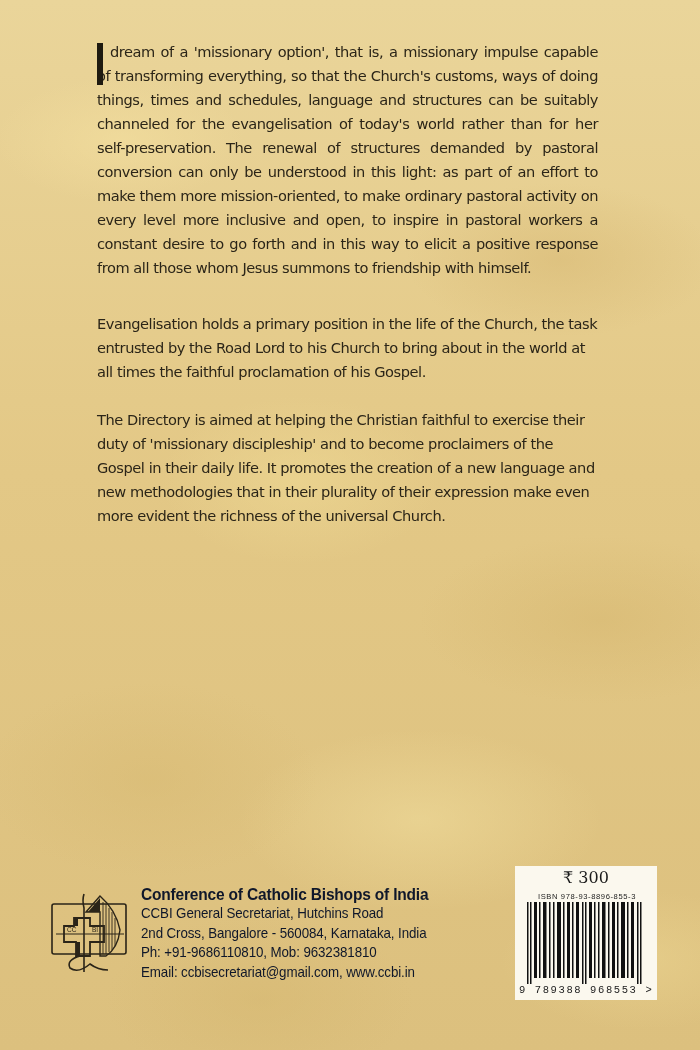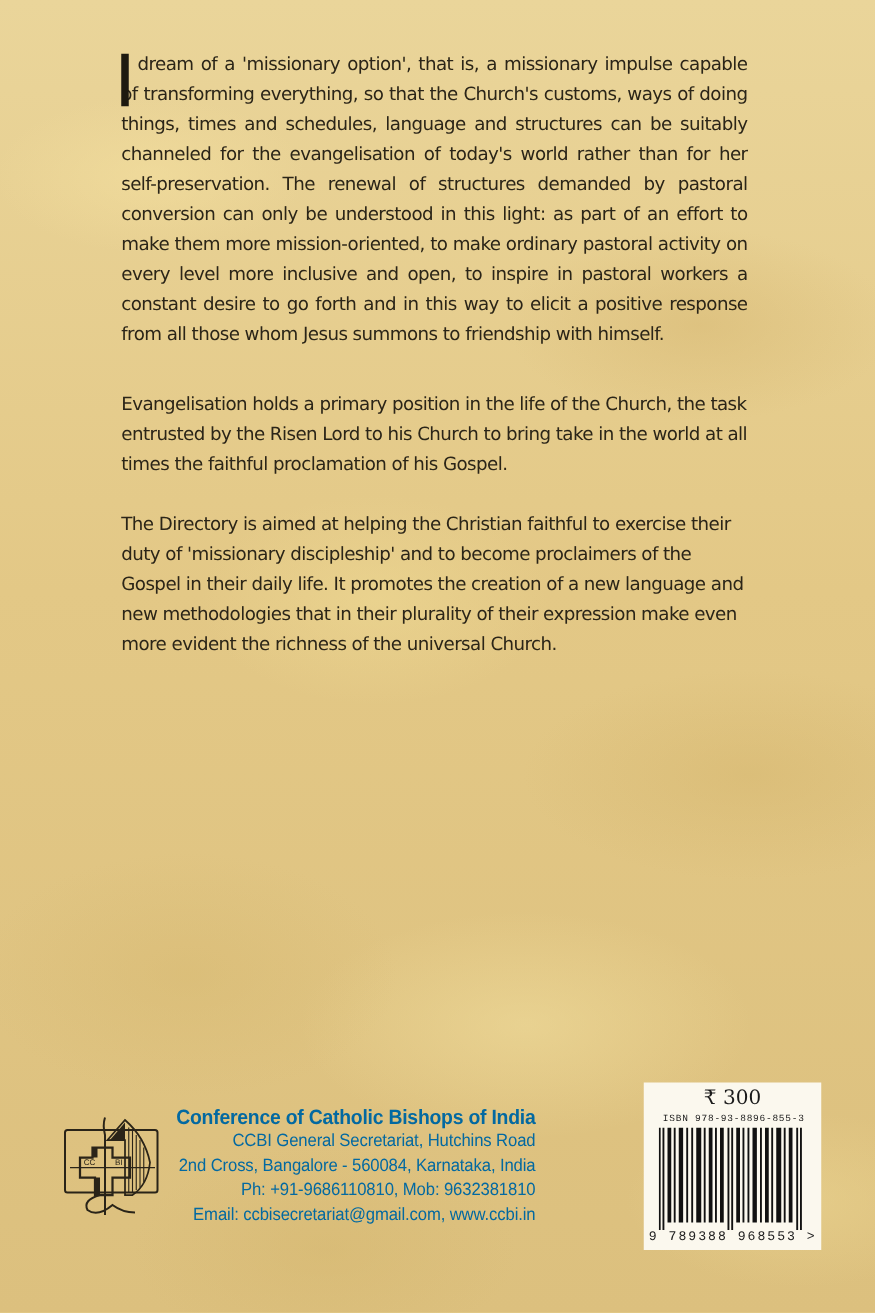--- a/index.html
+++ b/index.html
@@ -32,48 +32,48 @@
       background: #1e1a10; display: block;
     }
     .quote-first { text-indent: 13px; }
     .attribution { text-align: right !important; margin-top: 0 !important; }
     .attribution b { font-weight: bold; }
     .para { margin-top: 24px !important; text-align: left !important; }
     .para-block-1 { margin-top: 32px !important; }
 
     .publisher {
       position: absolute; left: 141px; top: 884px;
-      font-family: "Liberation Sans", sans-serif; color: #0369a1; text-align: right;
+      font-family: "Liberation Sans", sans-serif; color: #0f172a;
     }
     .pub-name { font-size: 16.5px; font-weight: bold; line-height: 20px; letter-spacing: -0.2px; transform: scaleX(0.94); transform-origin: left; white-space: nowrap;}
     .pub-line { font-size: 14.2px; line-height: 19.5px; letter-spacing: -0.1px; white-space: nowrap; transform: scaleX(0.94); transform-origin: left; }
 
     .logo { position: absolute; left: 50px; top: 890px; width: 80px; height: 90px; }
 
     .barcode-box {
       position: absolute; left: 515px; top: 866px; width: 142px; height: 134px;
       background: #fbf8ee;
     }
     .price { position: absolute; left: 0; right: 0; top: 2px; text-align: center;
       font-family: "DejaVu Serif", serif; font-size: 16px; color: #1a1a1a; }
     .isbn { position: absolute; left: 8px; right: 6px; top: 26px; text-align: center;
-      font-family: Liberation Mono, monospace; font-size: 7.6px; letter-spacing: 0.6px; color: #222; white-space: nowrap;}
+      font-family: Liberation Sans, sans-serif; font-size: 7.6px; letter-spacing: 0.6px; color: #222; white-space: nowrap;}
     .bars { position: absolute; left: 12px; top: 36px; width: 118px; height: 82px; }
     .bars-digits { position: absolute; left: 4px; right: 4px; top: 118px;
       font-family: Liberation Mono, monospace; font-size: 10.5px; letter-spacing: 1.6px; color: #222; white-space: nowrap; }
   </style>
 </head>
 <body>
 
 <div class="text-col">
   <div class="quote">
     <span class="dropcap" aria-label="I"></span>
     <p class="quote-first">dream of a 'missionary option', that is, a missionary impulse capable of transforming everything, so that the Church's customs, ways of doing things, times and schedules, language and structures can be suitably channeled for the evangelisation of today's world rather than for her self-preservation. The renewal of structures demanded by pastoral conversion can only be understood in this light: as part of an effort to make them more mission-oriented, to make ordinary pastoral activity on every level more inclusive and open, to inspire in pastoral workers a constant desire to go forth and in this way to elicit a positive response from all those whom Jesus summons to friendship with himself.</p>
   </div>
-  <p class="para para-block-1">Evangelisation holds a primary position in the life of the Church, the task entrusted by the Risen Lord to his Church to bring take in the world at all times the faithful proclamation of his Gospel.</p>
+  <p class="para para-block-1">Evangelisation holds a primary position in the life of the Church, the task entrusted by the Road Lord to his Church to bring about in the world at all times the faithful proclamation of his Gospel.</p>
   <p class="para">The Directory is aimed at helping the Christian faithful to exercise their duty of 'missionary discipleship' and to become proclaimers of the Gospel in their daily life. It promotes the creation of a new language and new methodologies that in their plurality of their expression make even more evident the richness of the universal Church.</p>
 </div>
 
 <svg class="logo" viewBox="0 0 80 90">
   <rect x="2" y="14" width="74" height="50" fill="none" stroke="#2a2418" stroke-width="1.6" rx="2"></rect>
   <path d="M34 4 Q32 10 34 18 L34 82" fill="none" stroke="#2a2418" stroke-width="1.6"></path>
   <path d="M36 22 L50 6 Q66 20 70 40 Q68 58 56 66 L50 66 L50 22 Z" fill="none" stroke="#2a2418" stroke-width="1.4"></path>
   <path d="M38 22 L50 8 L50 22 Z" fill="#2a2418"></path>
   <g stroke="#2a2418" stroke-width="0.9">
     <line x1="53" y1="12" x2="53" y2="64"></line>

